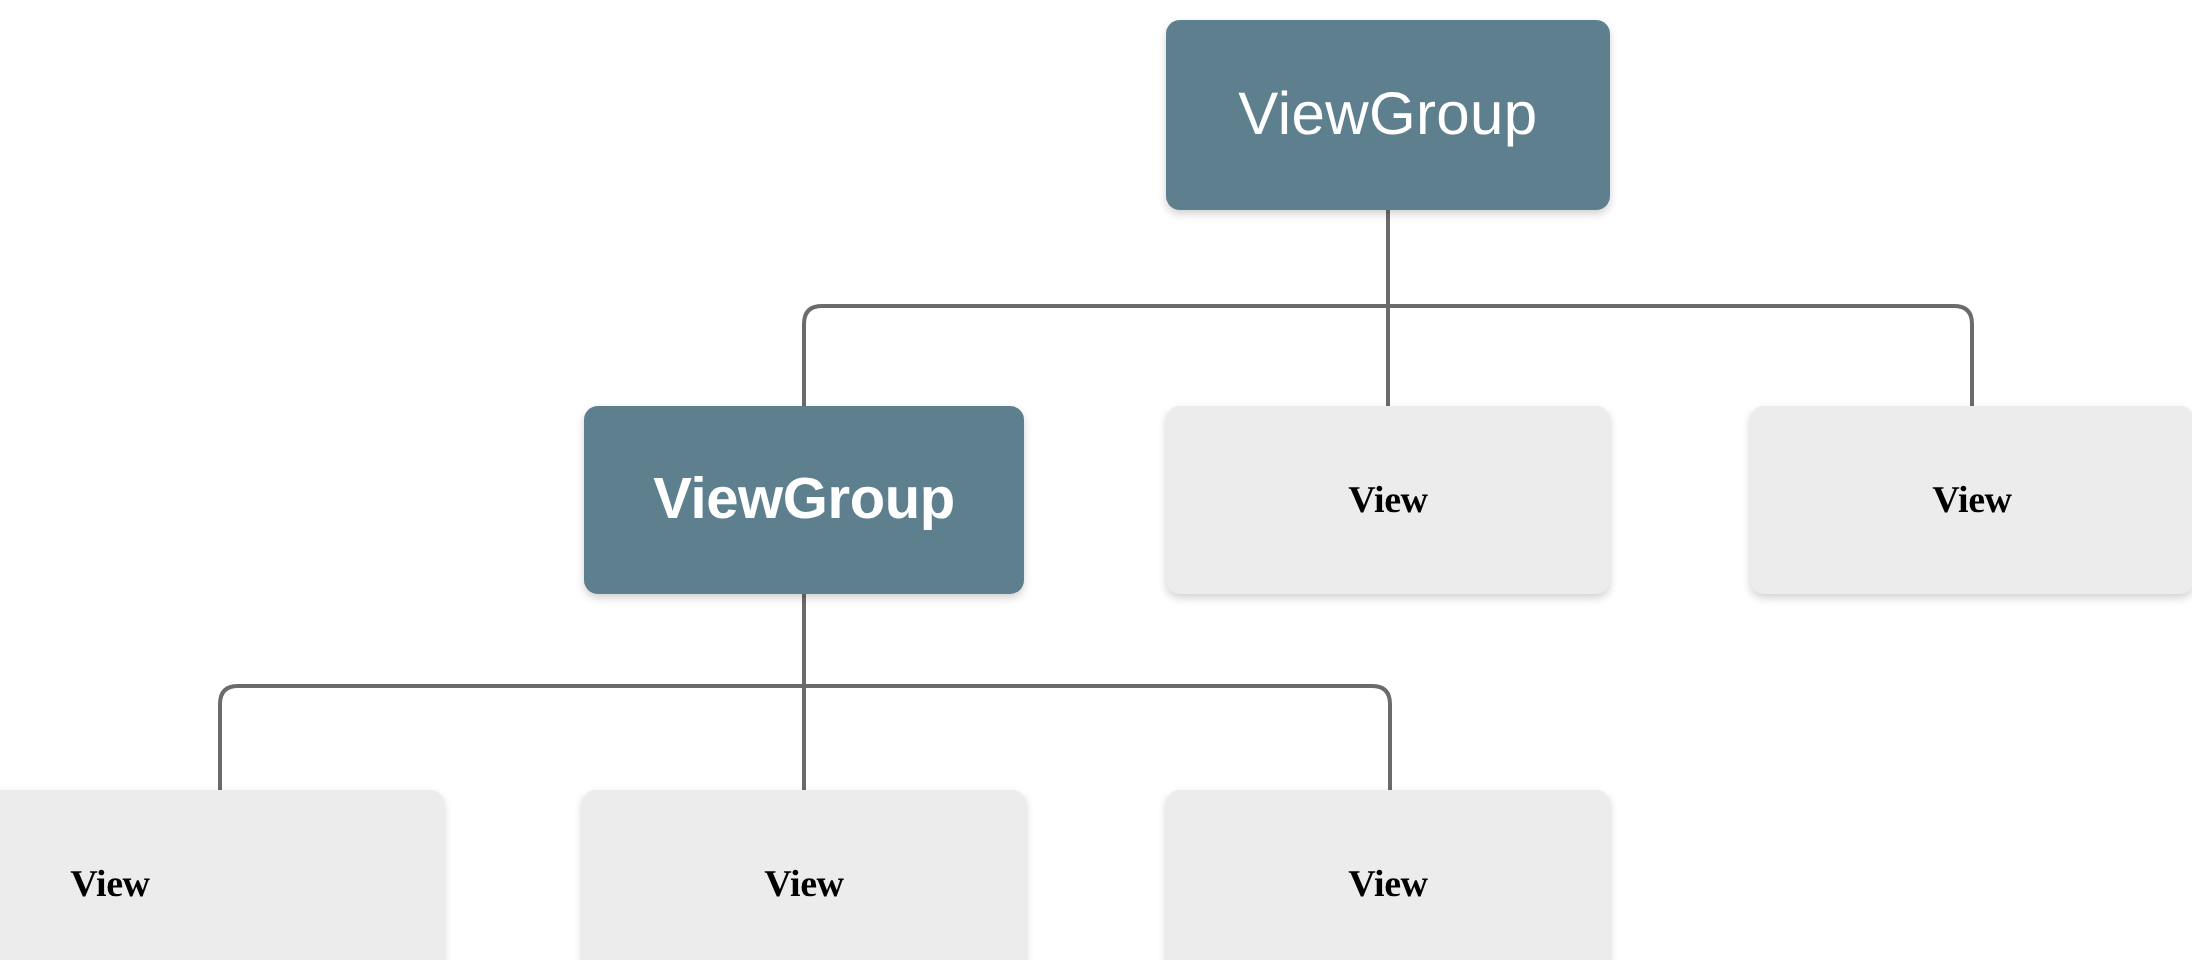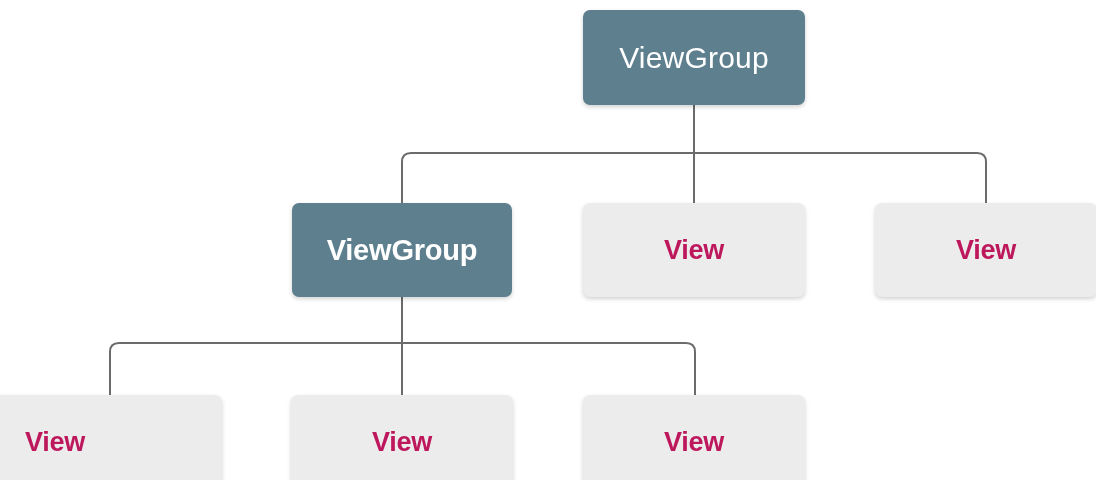--- a/index.html
+++ b/index.html
@@ -50,24 +50,25 @@
     font-weight: 400;
     letter-spacing: 0.2px;
   }
   .node.group.nested {
     font-size: 29px;
     font-weight: 700;
     letter-spacing: -0.2px;
   }
   .node.leaf {
     background: #ececec;
-    color: #be185d;
-    font-size: 27px;
+    color: #000000;
+    font-size: 19px;
     font-weight: 700;
     letter-spacing: -0.2px;
+    font-family: Liberation Serif, serif;
   }
   .node-label {
     display: block;
   }
 </style>
 </head>
 <body>
 
 <div id="diagram">
 

